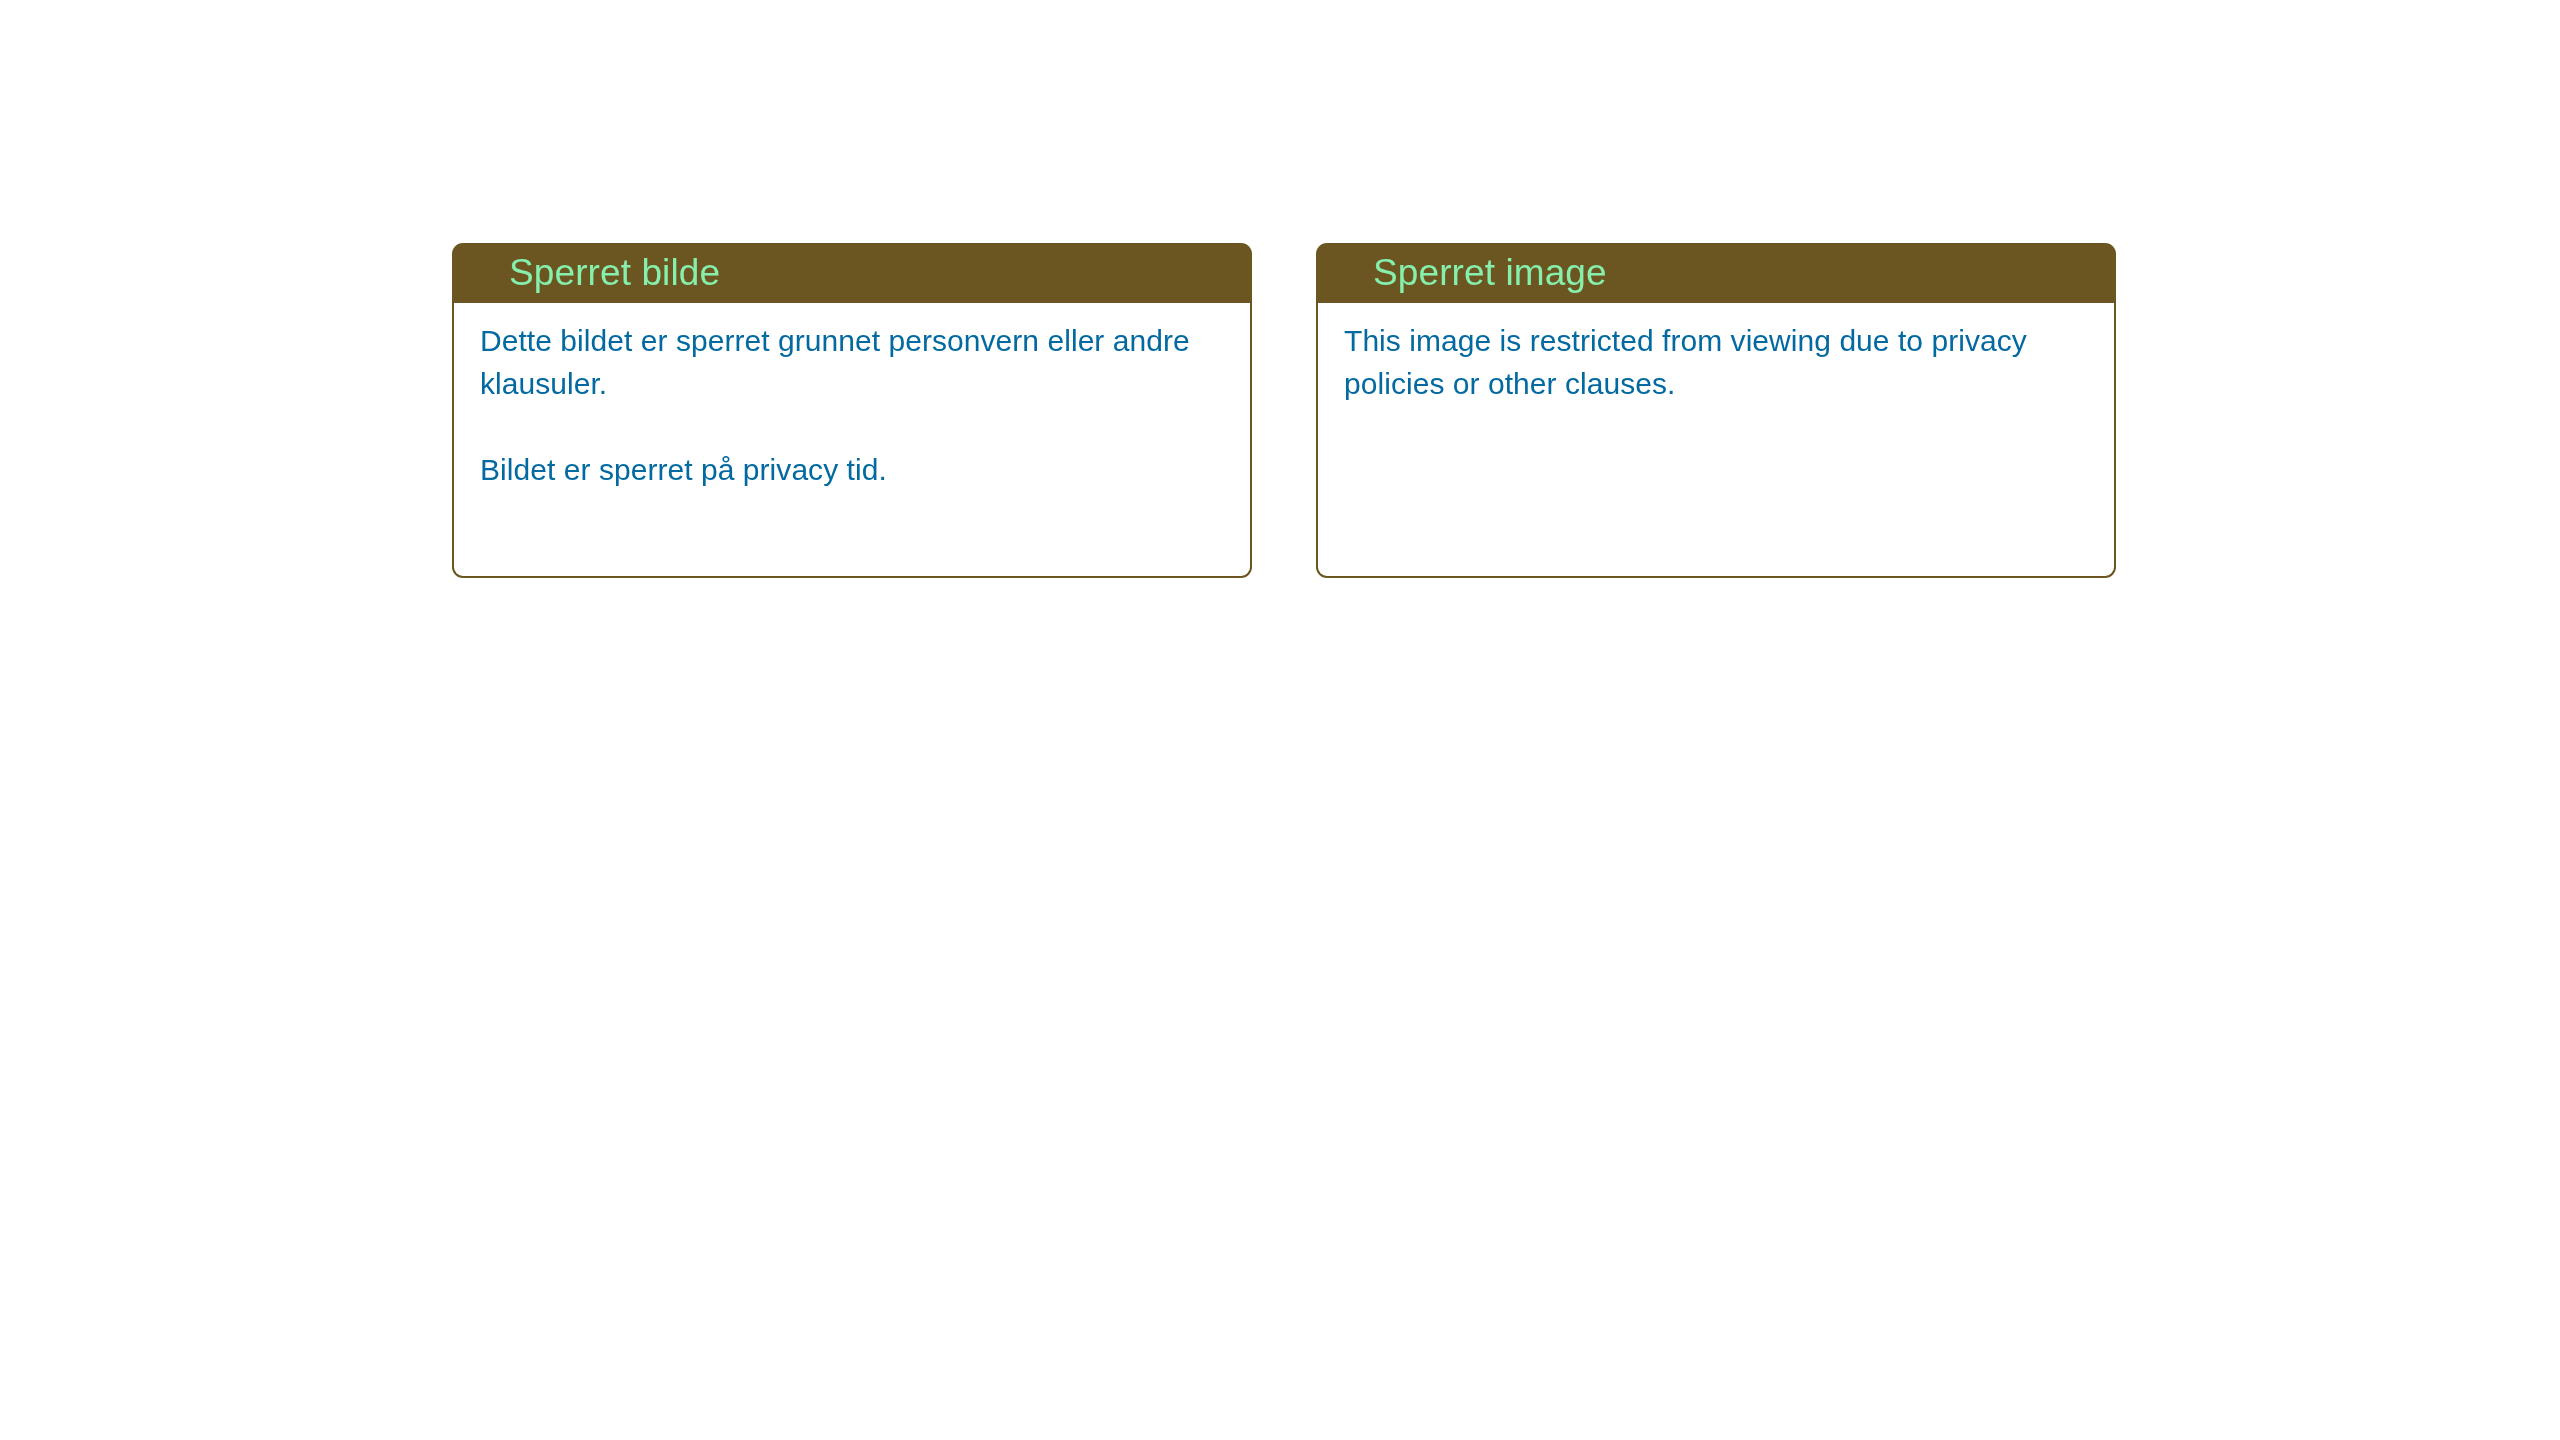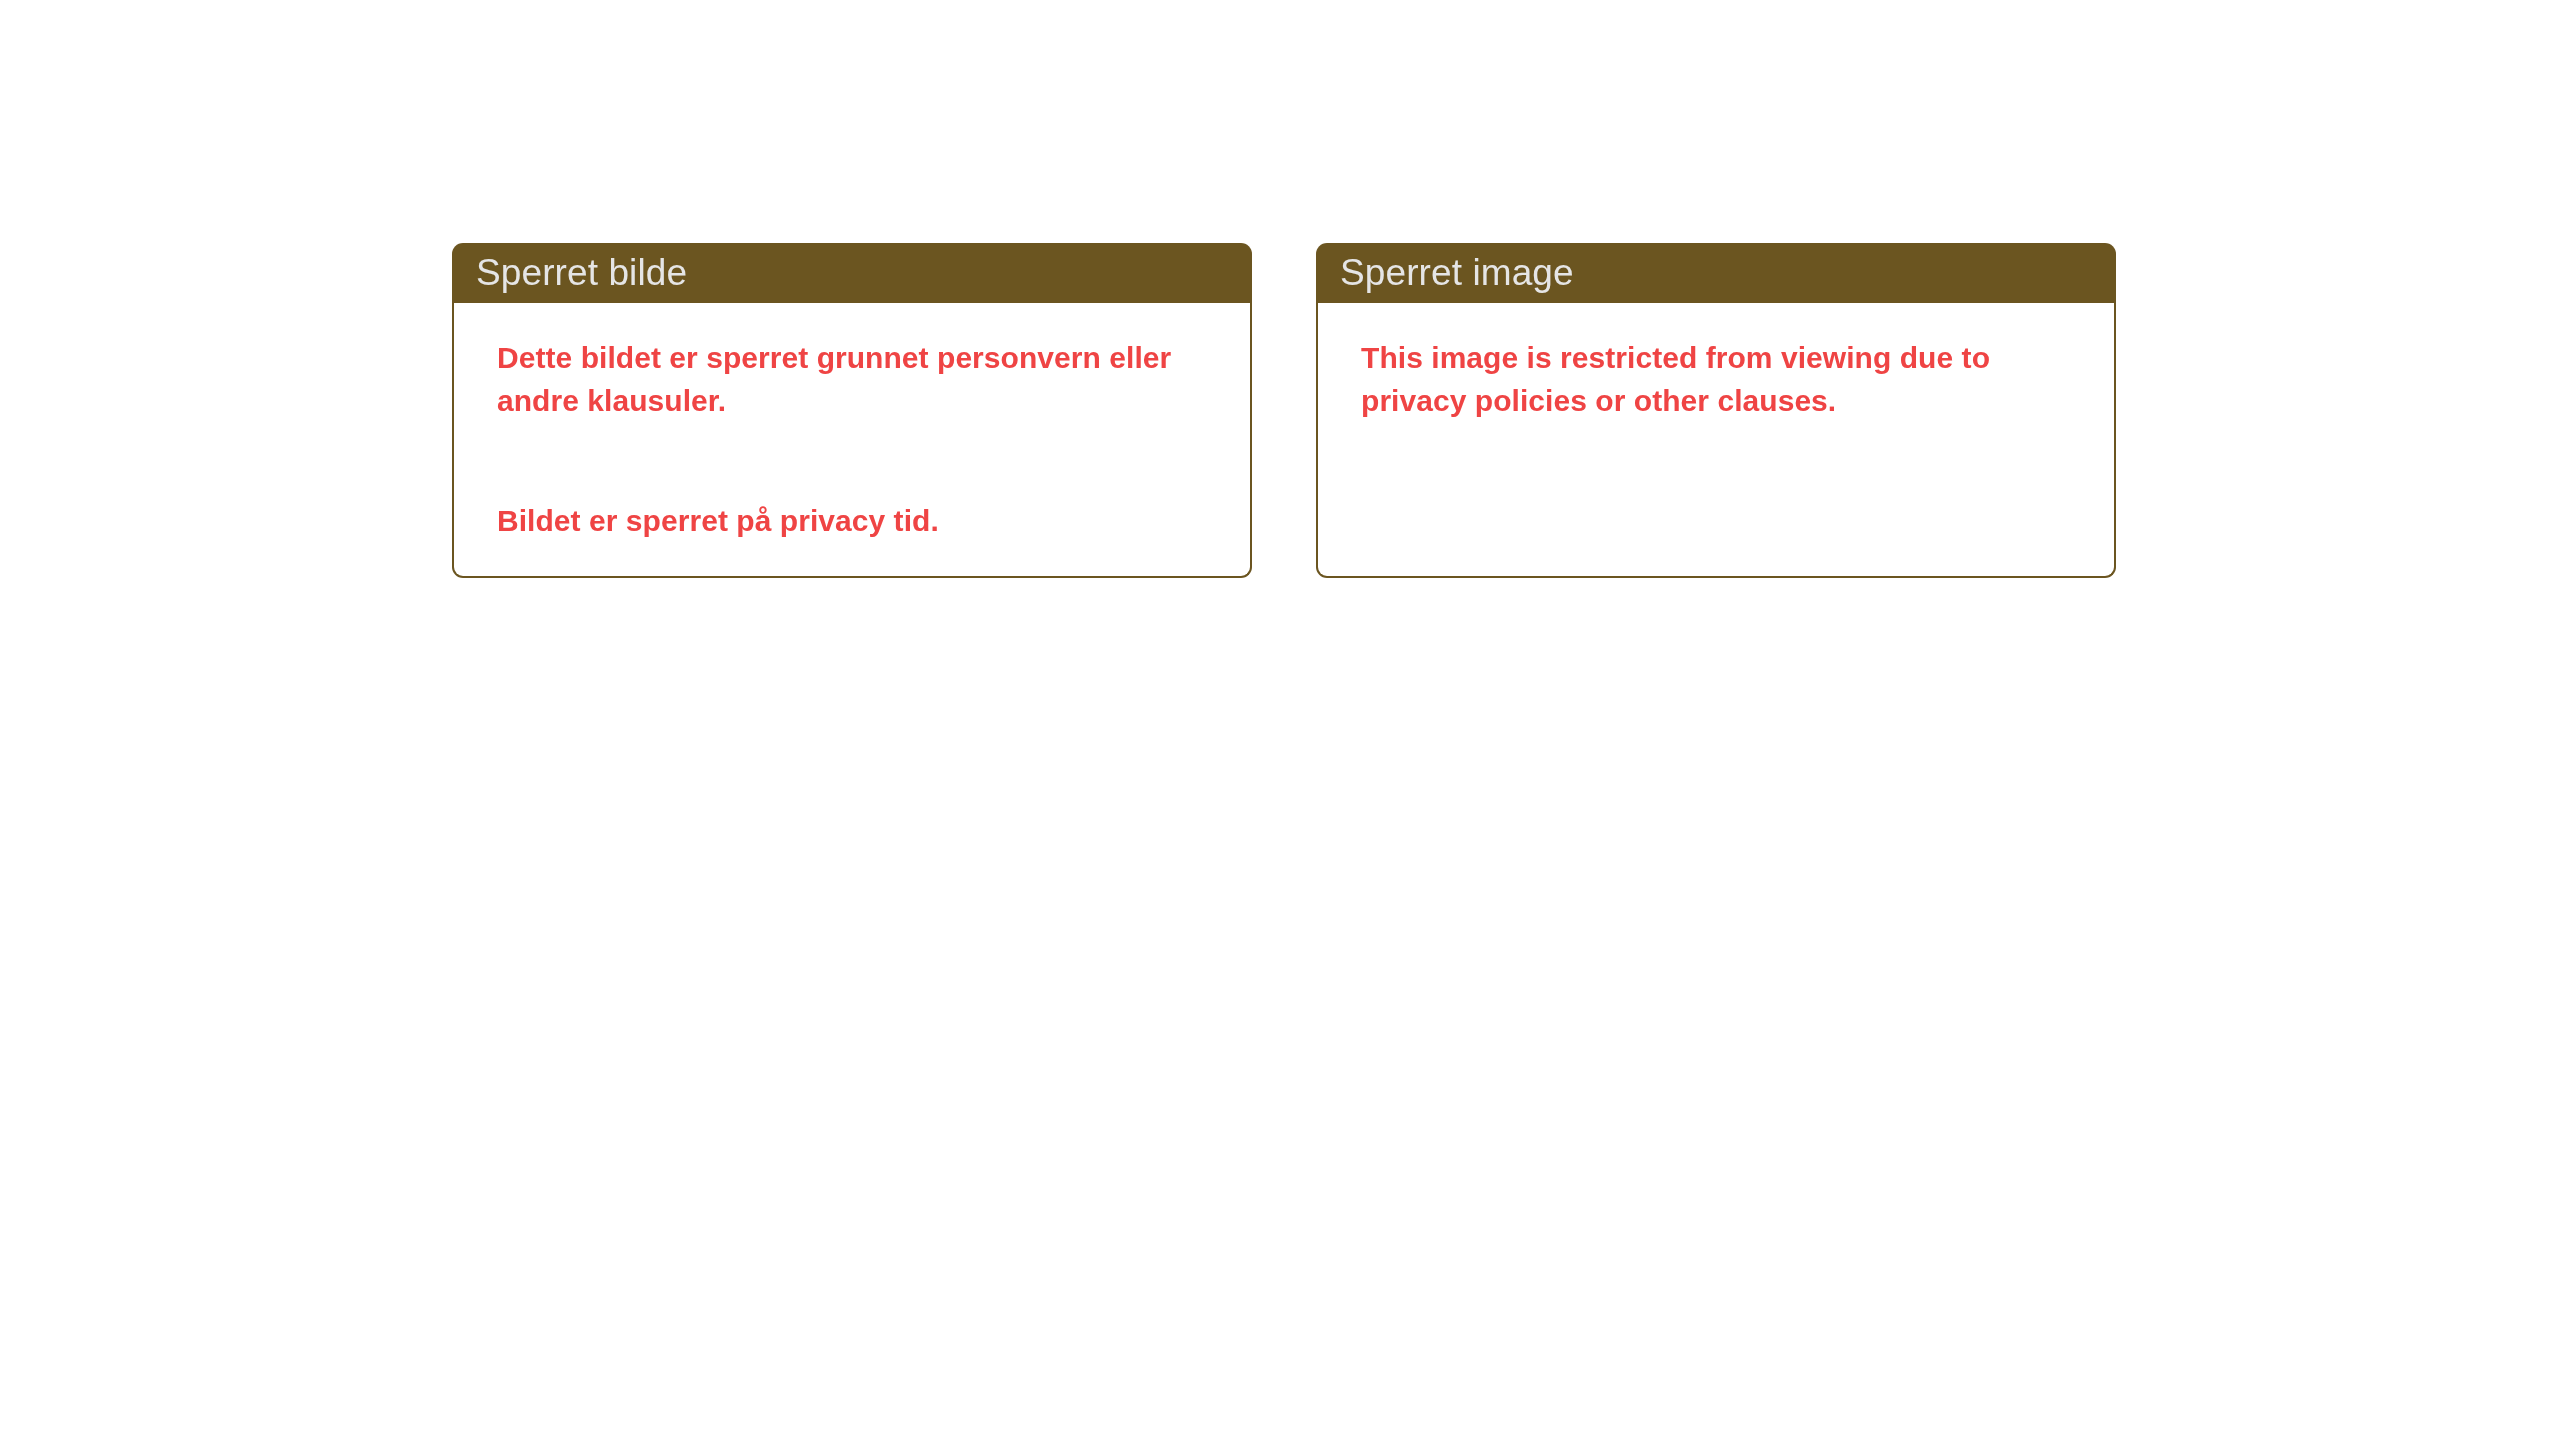--- a/index.html
+++ b/index.html
@@ -43,48 +43,49 @@
     height: 60px;
     box-sizing: border-box;
     background: #6b5520;
     border-radius: 11px 11px 0 0;
     display: flex;
     align-items: center;
     padding: 0 0 0 24px;
   }
 
   .card-title {
-    color: #e5e5e5;
+    color: #86efac;
     font-size: 37px;
     line-height: 40px;
     font-weight: 400;
     letter-spacing: 0.1px;
     white-space: nowrap;
+    margin-left: 33px;
   }
 
   .card-body {
     position: absolute;
     left: 0;
     top: 60px;
     width: 100%;
     height: 275px;
     box-sizing: border-box;
     background: #ffffff;
     border: 2px solid #6b5520;
     border-top: none;
     border-radius: 0 0 11px 11px;
     padding: 16px 26px 0 26px;
   }
 
   .body-paragraph {
-    color: #ef4444;
+    color: #0369a1;
     font-size: 30px;
     line-height: 43px;
-    font-weight: 700;
-    margin: 17px;
+    font-weight: 400;
+    margin: 0;
     letter-spacing: 0.05px;
   }
 
   .paragraph-gap {
     height: 43px;
   }
 </style>
 </head>
 <body>
 

